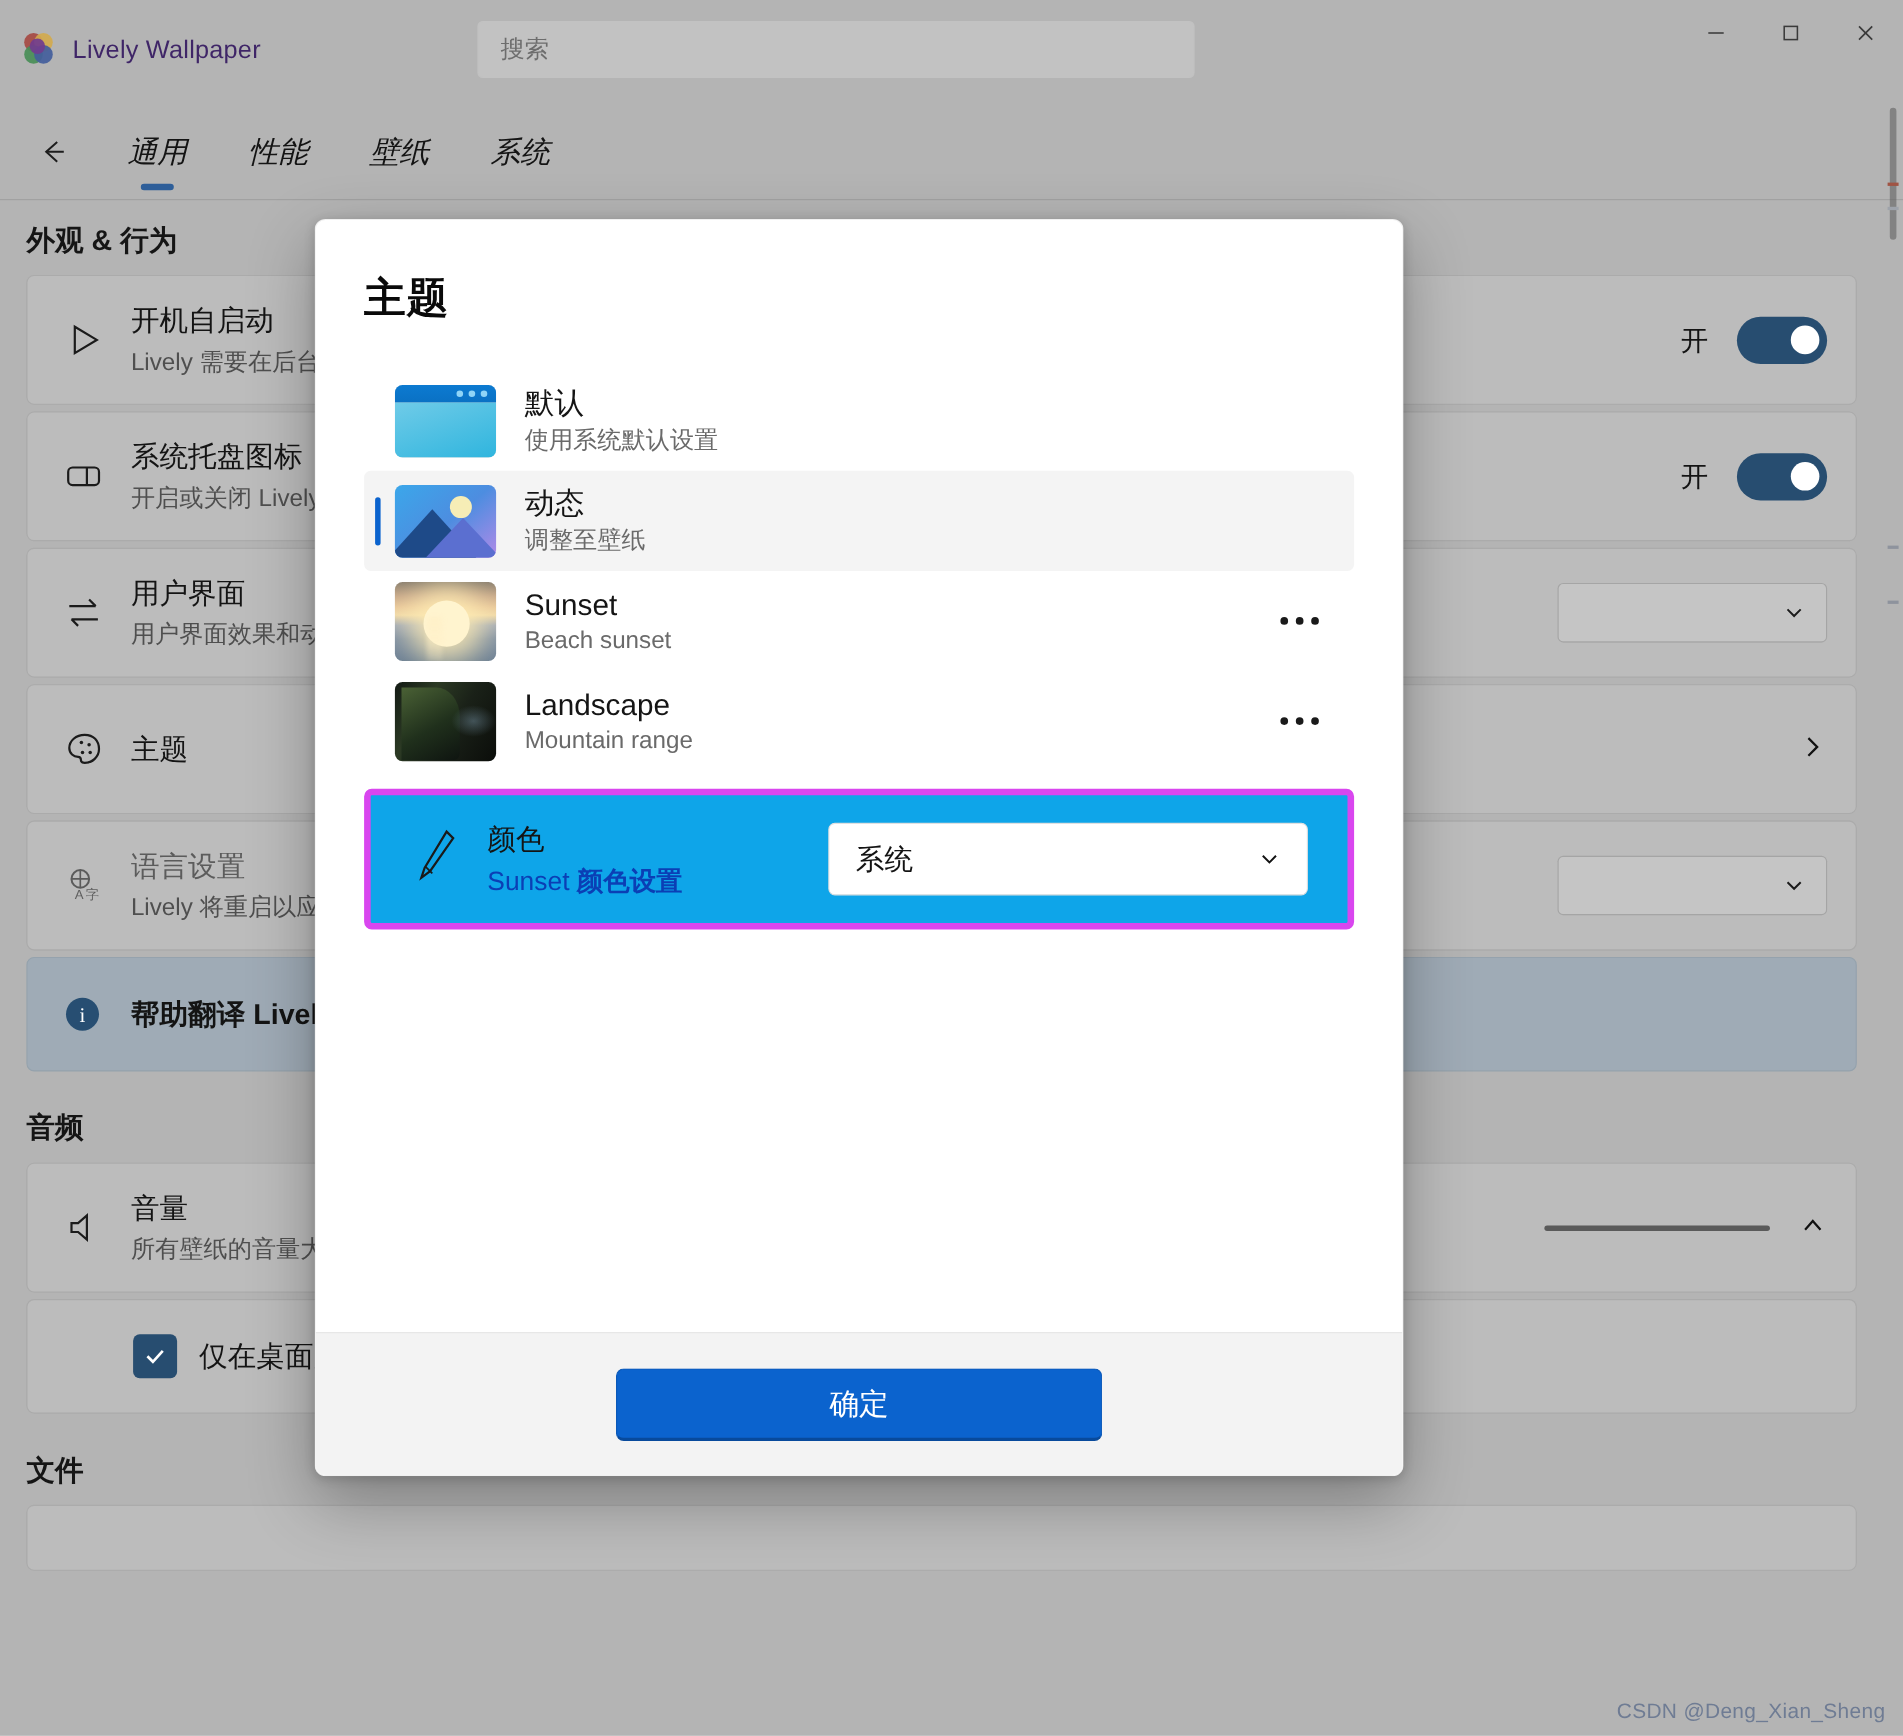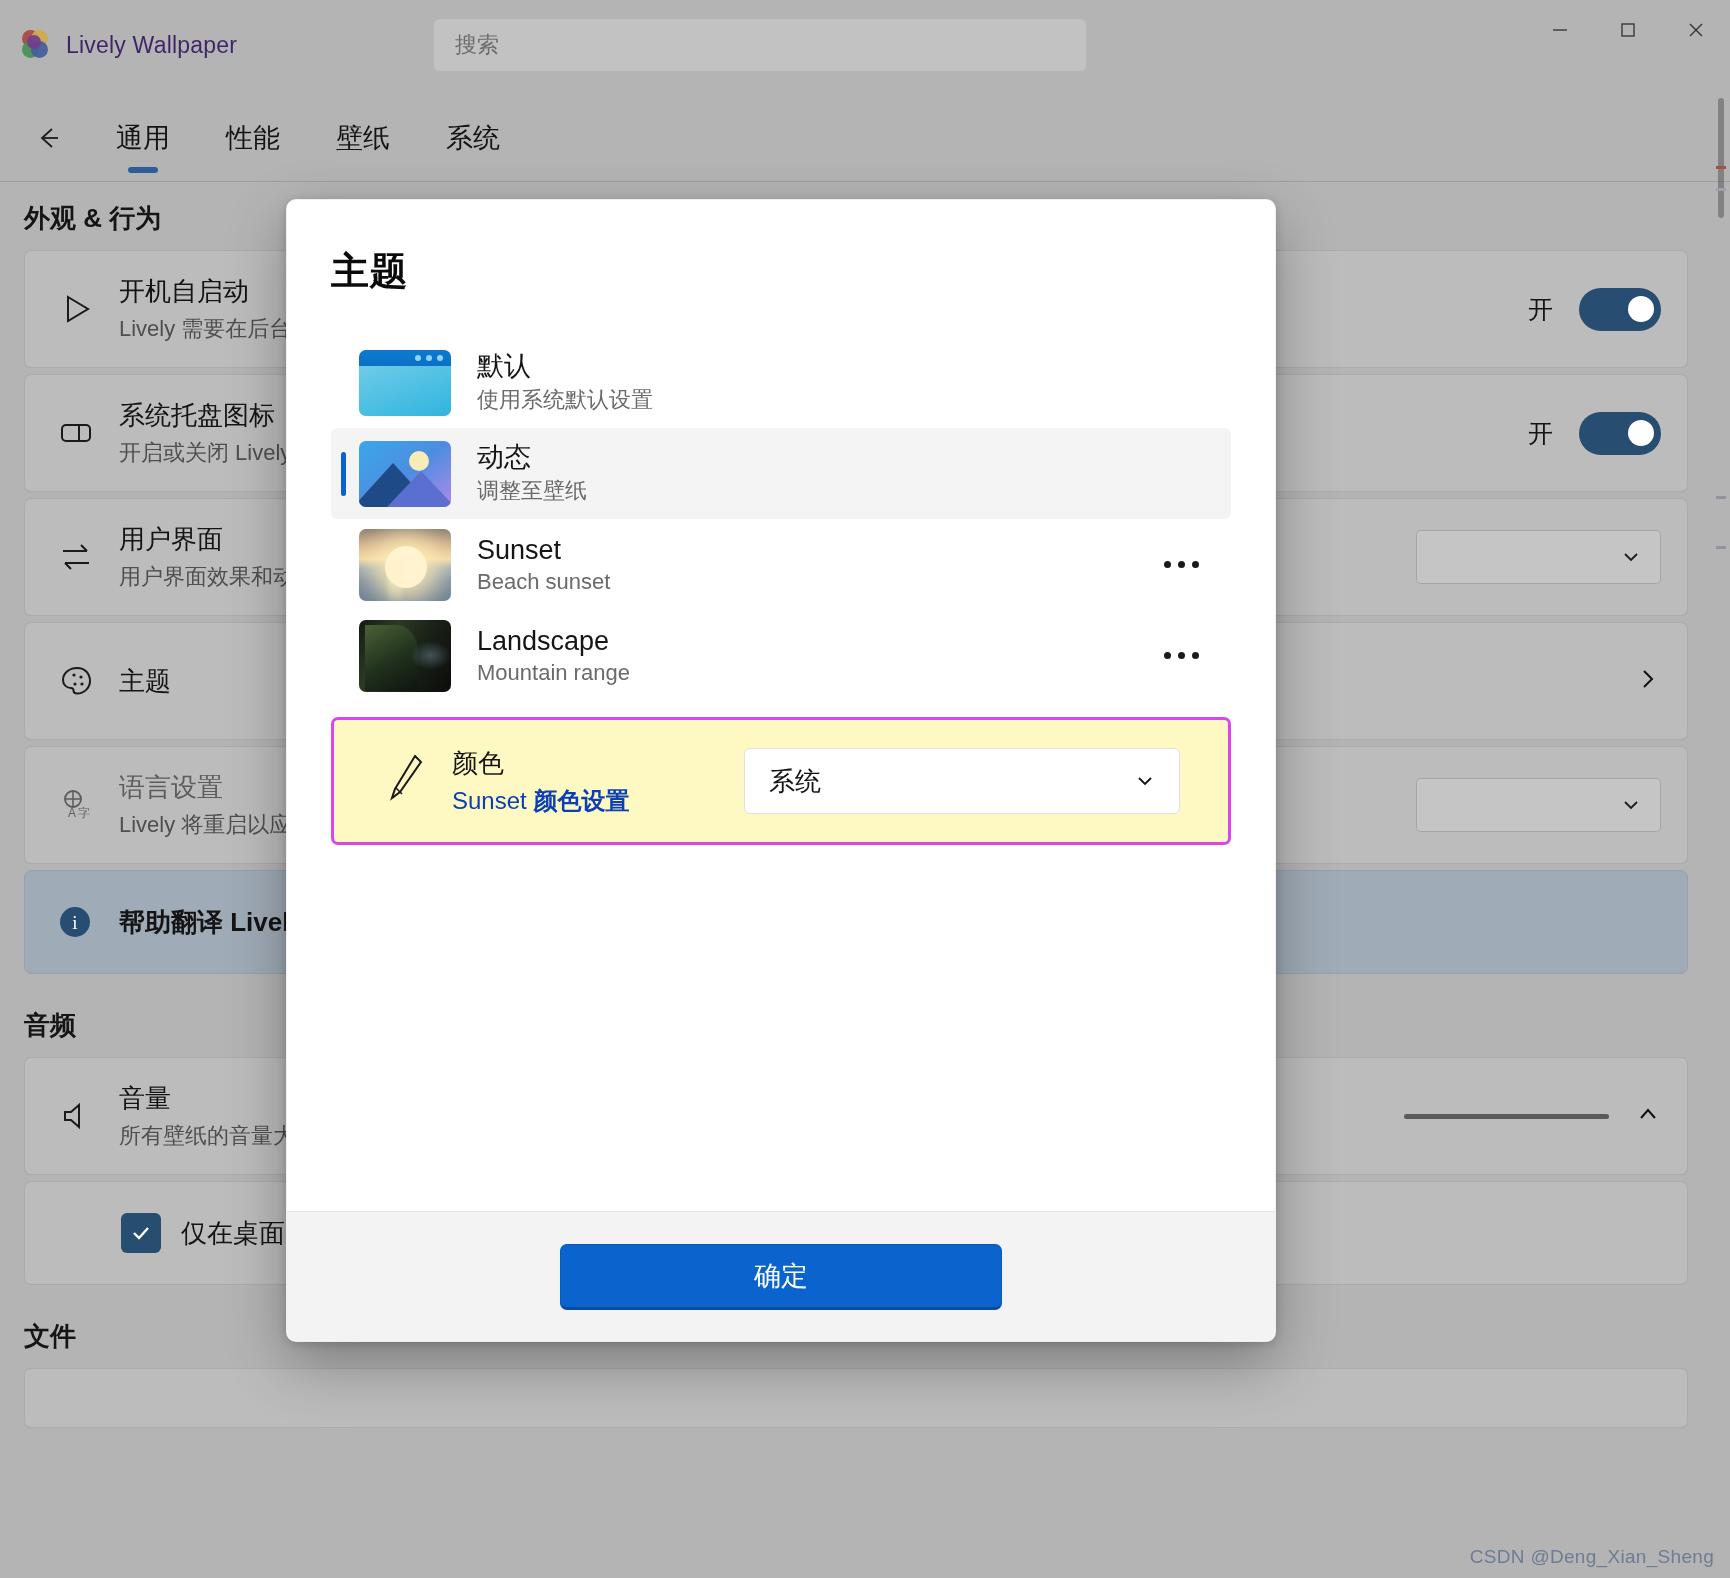--- a/index.html
+++ b/index.html
@@ -76,21 +76,21 @@
     display: flex; align-items: center; gap: 0;
   }
   #back-button {
     width: 52px; height: 52px; margin-left: 22px; margin-right: 14px;
     display: flex; align-items: center; justify-content: center;
     color: #1d1d1d;
   }
   .nav-tab {
     position: relative; padding: 0 28px; height: 62px;
     display: flex; align-items: center;
-    font-size: 27px; color: #141414; white-space: nowrap;
+    font-size: 27px; color: #141414; white-space: nowrap; font-style: italic;
   }
   .nav-tab.active::after {
     content: ""; position: absolute; left: 50%; transform: translateX(-50%);
     bottom: -4px; width: 30px; height: 6px; border-radius: 3px;
     background: #0b63ce;
   }
   #nav-divider {
     position: absolute; top: 181px; left: 0; right: 0;
     height: 1px; background: rgba(0,0,0,.12);
   }
@@ -283,22 +283,22 @@
   
   #open-button {
     margin: 38px 0 0 0; height: 76px; width: 100%;
     border: 1px solid #e3e3e3; border-bottom-color:#d4d4d4;
     border-radius: 7px; background: #fdfdfd;
     display:flex; align-items:center; justify-content:center;
     font-size: 27px; color:#141414;
   }
   #color-card {
     margin-top: 16px; height: 128px; width: 100%;
-    border: 3px solid #d946ef; border-radius: 7px; background:#fef9c3;
-    display:flex; align-items:center; padding: 0 48px;
+    border: 6px solid #d946ef; border-radius: 7px; background:#0ea5e9;
+    display:flex; align-items:center; padding: 0 36px;
   }
   #brush-icon { width: 64px; flex:0 0 64px; color:#1a1a1a; }
   #color-label-wrap { flex:1 1 auto; margin-left: 6px; }
   #color-label { font-size: 26px; color:#141414; }
   #color-sublabel {
     font-size: 24px; color:#0b3fb5; margin-top: 4px;
   }
   #color-sublabel b { font-weight: bold; }
   #color-select {
     flex: 0 0 auto; width: 436px; height: 66px;

